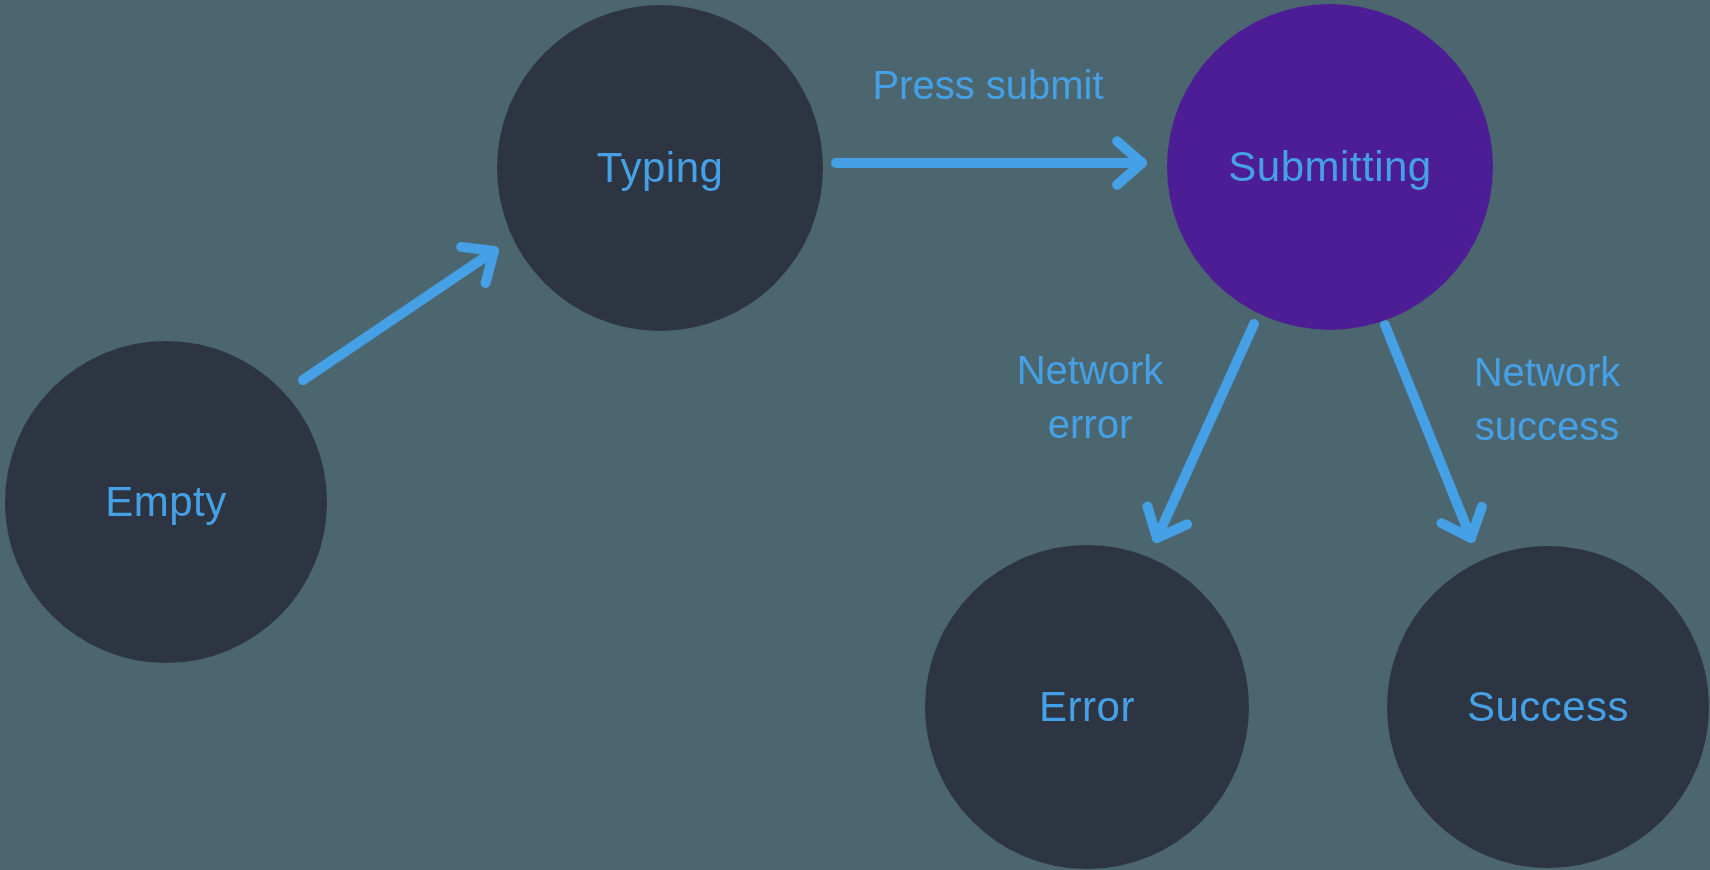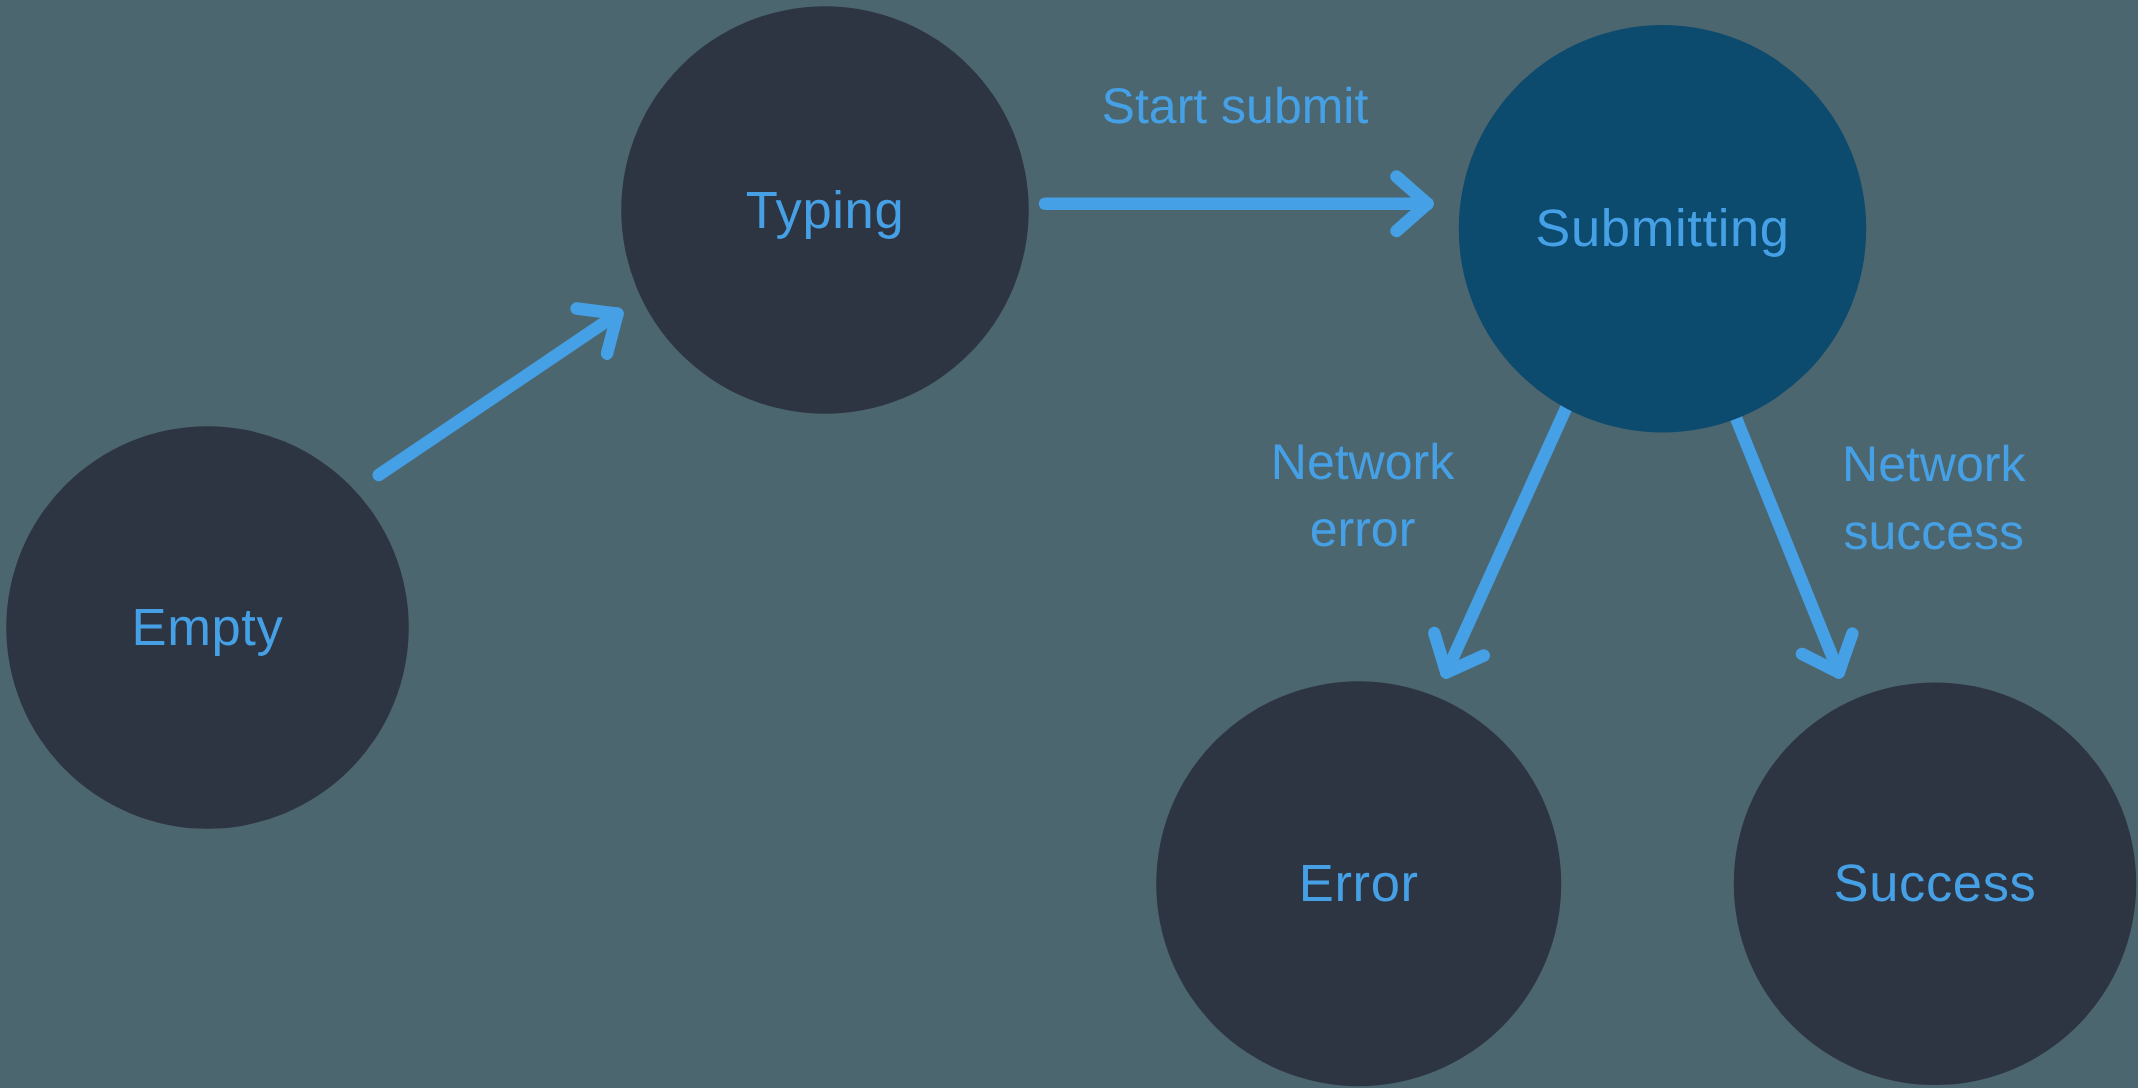--- a/index.html
+++ b/index.html
@@ -60,37 +60,37 @@
       <g stroke="#45a0e5" stroke-width="10" fill="none" stroke-linecap="round" stroke-linejoin="round">
         <line x1="1254" y1="324" x2="1157" y2="538"></line>
         <polyline points="1147.423608691926,506.42005811413446 1157,538 1187.061208547423,524.38663374957"></polyline>
       </g>
       <g stroke="#45a0e5" stroke-width="10" fill="none" stroke-linecap="round" stroke-linejoin="round">
         <line x1="1385" y1="325" x2="1471" y2="538"></line>
         <polyline points="1441.5343801670056,523.1414251067795 1471,538 1481.8886427012276,506.8481547877978"></polyline>
       </g>
     </svg>
     <div class="edge-label" style="left: 988px; top: 85px; color: rgb(69, 160, 229);">
-      <div>Start submit</div>
+      <div>Press submit</div>
     </div>
     <div class="edge-label" style="left: 1090px; top: 397px; color: rgb(69, 160, 229);">
       <div>Network</div>
       <div>error</div>
     </div>
     <div class="edge-label" style="left: 1547px; top: 399px; color: rgb(69, 160, 229);">
       <div>Network</div>
       <div>success</div>
     </div>
     <div class="node" style="left: 5px; top: 341px; width: 322px; height: 322px; background: rgb(45, 52, 66);">
       <span class="node-label" style="color: rgb(69, 160, 229); text-align: center;">Empty</span>
     </div>
     <div class="node" style="left: 497px; top: 5px; width: 326px; height: 326px; background: rgb(45, 52, 66);">
       <span class="node-label" style="color: rgb(69, 160, 229);">Typing</span>
     </div>
-    <div class="node" style="left: 1167px; top: 20px; width: 326px; height: 326px; background: #0c4a6e;">
+    <div class="node" style="left: 1167px; top: 4px; width: 326px; height: 326px; background: #4c1d95;">
       <span class="node-label" style="color: rgb(69, 160, 229);">Submitting</span>
     </div>
     <div class="node" style="left: 925px; top: 545px; width: 324px; height: 324px; background: rgb(45, 52, 66);">
       <span class="node-label" style="color: rgb(69, 160, 229);">Error</span>
     </div>
     <div class="node" style="left: 1387px; top: 546px; width: 322px; height: 322px; background: rgb(45, 52, 66);">
       <span class="node-label" style="color: rgb(69, 160, 229);">Success</span>
     </div>
   </div>
 

